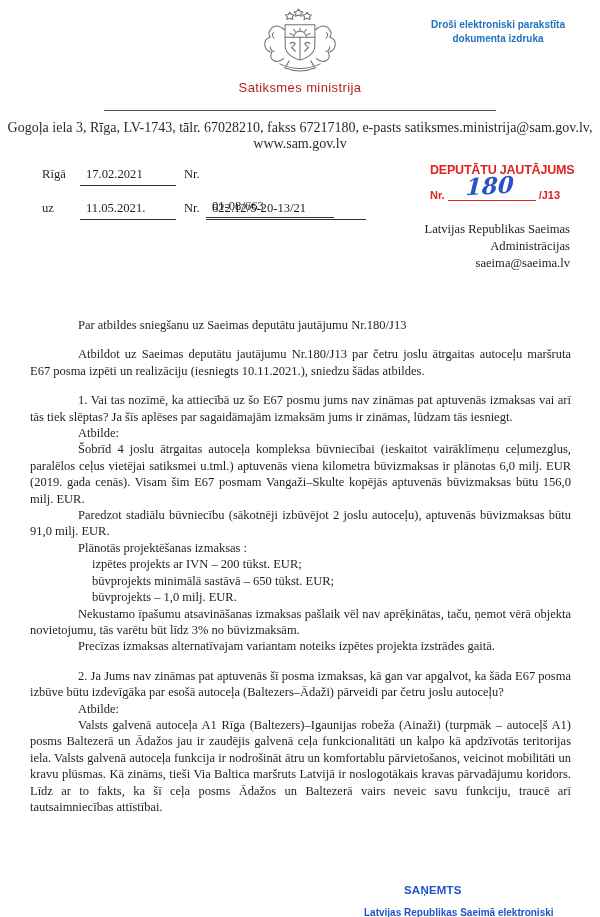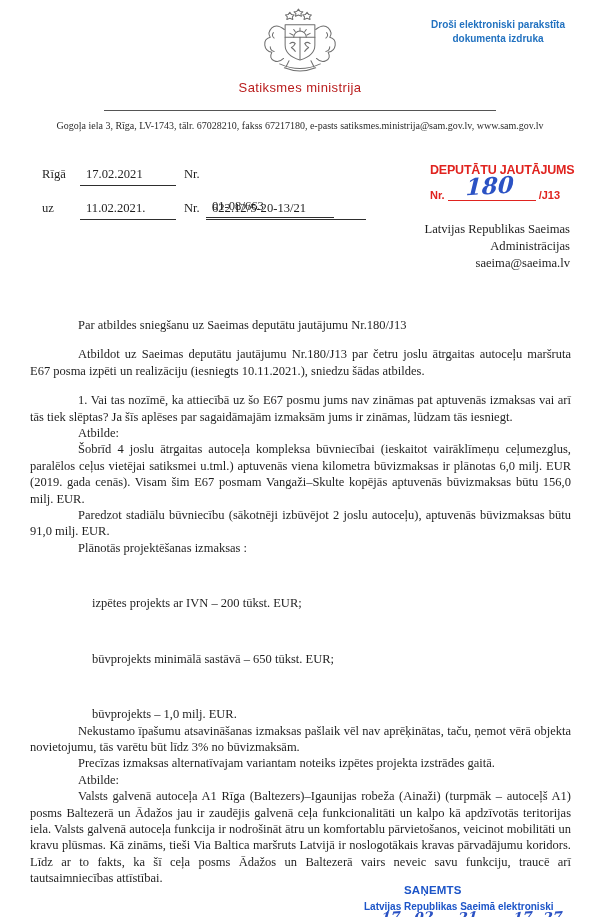--- a/index.html
+++ b/index.html
@@ -9,47 +9,47 @@
   }
   
   .coat{position:absolute;left:252px;top:6px;width:96px;height:72px;}
   .ministry{position:absolute;left:0;top:80px;width:600px;text-align:center;
     font-family:"Liberation Sans", sans-serif;font-size:13px;color:#b91c1c;letter-spacing:.4px;}
   .digital-note{position:absolute;right:22px;top:18px;width:160px;text-align:center;
     font-family:"Liberation Sans", sans-serif;font-weight:bold;font-size:10px;
     color:#2272c0;line-height:1.35;}
   .addr-rule{position:absolute;left:104px;top:110px;width:392px;border-top:1px solid #555;}
   .address{position:absolute;left:0;top:120px;width:600px;text-align:center;
-    font-size:10px;color:#2a2a2a;}
+    font-size:14px;color:#2a2a2a;}
   
   .ref-row{position:absolute;left:0;width:420px;height:20px;font-size:12.6px;}
   .ref-row .lbl{position:absolute;}
   .ref-val{position:absolute;border-bottom:1px solid #2e2e2e;padding:0 4px 3px 6px;}
   
   .red-stamp{position:absolute;left:430px;top:163px;width:152px;
     font-family:"Liberation Sans", sans-serif;color:#e0231f;}
   .red-stamp .title{font-weight:bold;font-size:12.5px;letter-spacing:-0.2px;white-space:nowrap;}
   .red-stamp .nr-row{margin-top:9px;display:flex;align-items:flex-end;font-size:11px;font-weight:bold;}
   .red-stamp .blank{display:inline-block;width:88px;border-bottom:1.6px solid #e0231f;
     position:relative;height:14px;margin:0 3px;}
   .hw{font-family:"DejaVu Serif", serif;font-style:italic;color:#2b52c4;display:inline-block;}
   .red-stamp .blank .hw{position:absolute;left:18px;top:-14px;font-size:23px;transform:rotate(-3deg) skewX(-6deg);}
   
   .recipient{position:absolute;right:30px;top:221px;text-align:right;font-size:12.6px;line-height:17px;}
   
   .body{position:absolute;left:30px;top:317px;width:541px;font-size:12.5px;line-height:16.4px;}
   .body p{margin:0;text-indent:48px;text-align:justify;}
   .body .gap{margin-top:13px;}
   .body .noj{text-align:left;}
-  .body .li{margin-left:62px;text-indent:0;text-align:left;margin-top:39px;}
+  .body .li{margin-left:62px;text-indent:0;text-align:left;}
   
   .recv{position:absolute;left:364px;top:884px;width:228px;color:#1d55c8;
     font-family:"Liberation Sans", sans-serif;}
   .recv .t1{font-weight:bold;font-size:11.5px;margin-left:40px;letter-spacing:.2px;}
-  .recv .t2{font-weight:bold;font-size:10px;margin-top:5px;white-space:nowrap;}
+  .recv .t2{font-weight:bold;font-size:10px;margin-top:11px;white-space:nowrap;}
   .recv .row{display:flex;align-items:flex-end;font-size:10px;font-weight:bold;height:15px;margin-top:1px;}
   .slot{display:inline-block;border-bottom:1.4px solid #1d55c8;position:relative;height:11px;margin:0 1px;}
   .slot .hw{position:absolute;left:2px;top:-7px;font-size:14px;white-space:nowrap;transform:rotate(-4deg) skewX(-8deg);}
   .recv .dot{margin:0 1px;}
   .recv .wide .hw{font-size:15px;left:14px;top:-9px;}
 </style>
 </head>
 <body>
 
 <svg class="coat" viewBox="0 0 120 92" fill="none" stroke="#6f6f6f" stroke-width="1.3" stroke-linecap="round" stroke-linejoin="round">
@@ -92,21 +92,21 @@
 <div class="address">Gogoļa iela 3, Rīga, LV-1743, tālr. 67028210, fakss 67217180, e-pasts satiksmes.ministrija@sam.gov.lv, www.sam.gov.lv</div>
 
 <div class="ref-row" style="top:167px;">
   <span class="lbl" style="left:42px;">Rīgā</span>
   <span class="ref-val" style="left:80px;width:86px;">17.02.2021</span>
   <span class="lbl" style="left:184px;">Nr.</span>
   <span class="ref-val" style="left:206px;width:118px;margin-top:32px;">01-08/663</span>
 </div>
 <div class="ref-row" style="top:201px;">
   <span class="lbl" style="left:42px;">uz</span>
-  <span class="ref-val" style="left:80px;width:86px;">11.02.2021.</span>
+  <span class="ref-val" style="left:80px;width:86px;">11.05.2021.</span>
   <span class="lbl" style="left:184px;">Nr.</span>
   <span class="ref-val" style="left:206px;width:150px;">622.12/5-20-13/21</span>
 </div>
 
 <div class="red-stamp">
   <div class="title">DEPUTĀTU JAUTĀJUMS</div>
   <div class="nr-row">
     <span>Nr.</span>
     <span class="blank">
       <span class="hw">180</span>
@@ -127,20 +127,21 @@
   <p class="gap">1. Vai tas nozīmē, ka attiecībā uz šo E67 posmu jums nav zināmas pat aptuvenās izmaksas vai arī tās tiek slēptas? Ja šīs aplēses par sagaidāmajām izmaksām jums ir zināmas, lūdzam tās iesniegt.</p>
   <p class="noj">Atbilde:</p>
   <p>Šobrīd 4 joslu ātrgaitas autoceļa kompleksa būvniecībai (ieskaitot vairāklīmeņu ceļumezglus, paralēlos ceļus vietējai satiksmei u.tml.) aptuvenās viena kilometra būvizmaksas ir plānotas 6,0 milj. EUR (2019. gada cenās). Visam šim E67 posmam Vangaži–Skulte kopējās aptuvenās būvizmaksas būtu 156,0 milj. EUR.</p>
   <p>Paredzot stadiālu būvniecību (sākotnēji izbūvējot 2 joslu autoceļu), aptuvenās būvizmaksas būtu 91,0 milj. EUR.</p>
   <p class="noj">Plānotās projektēšanas izmaksas :</p>
   <p class="li">izpētes projekts ar IVN – 200 tūkst. EUR;</p>
   <p class="li">būvprojekts minimālā sastāvā – 650 tūkst. EUR;</p>
   <p class="li">būvprojekts – 1,0 milj. EUR.</p>
   <p>Nekustamo īpašumu atsavināšanas izmaksas pašlaik vēl nav aprēķinātas, taču, ņemot vērā objekta novietojumu, tās varētu būt līdz 3% no būvizmaksām.</p>
   <p class="noj">Precīzas izmaksas alternatīvajam variantam noteiks izpētes projekta izstrādes gaitā.</p>
+  <p class="gap">2. Ja Jums nav zināmas pat aptuvenās šī posma izmaksas, kā gan var apgalvot, ka šāda E67 posma izbūve būtu izdevīgāka par esošā autoceļa (Baltezers–Ādaži) pārveidi par četru joslu autoceļu?</p>
   <p class="noj">Atbilde:</p>
   <p>Valsts galvenā autoceļa A1 Rīga (Baltezers)–Igaunijas robeža (Ainaži) (turpmāk – autoceļš A1) posms Baltezerā un Ādažos jau ir zaudējis galvenā ceļa funkcionalitāti un kalpo kā apdzīvotās teritorijas iela. Valsts galvenā autoceļa funkcija ir nodrošināt ātru un komfortablu pārvietošanos, veicinot mobilitāti un kravu plūsmas. Kā zināms, tieši Via Baltica maršruts Latvijā ir noslogotākais kravas pārvadājumu koridors. Līdz ar to fakts, ka šī ceļa posms Ādažos un Baltezerā vairs neveic savu funkciju, traucē arī tautsaimniecības attīstībai.</p>
 </div>
 
 <div class="recv">
   <div class="t1">SAŅEMTS</div>
   <div class="t2">Latvijas Republikas Saeimā elektroniski</div>
 
   <div class="row" style="padding-left:14px;">
     <span class="slot" style="width:26px;">

